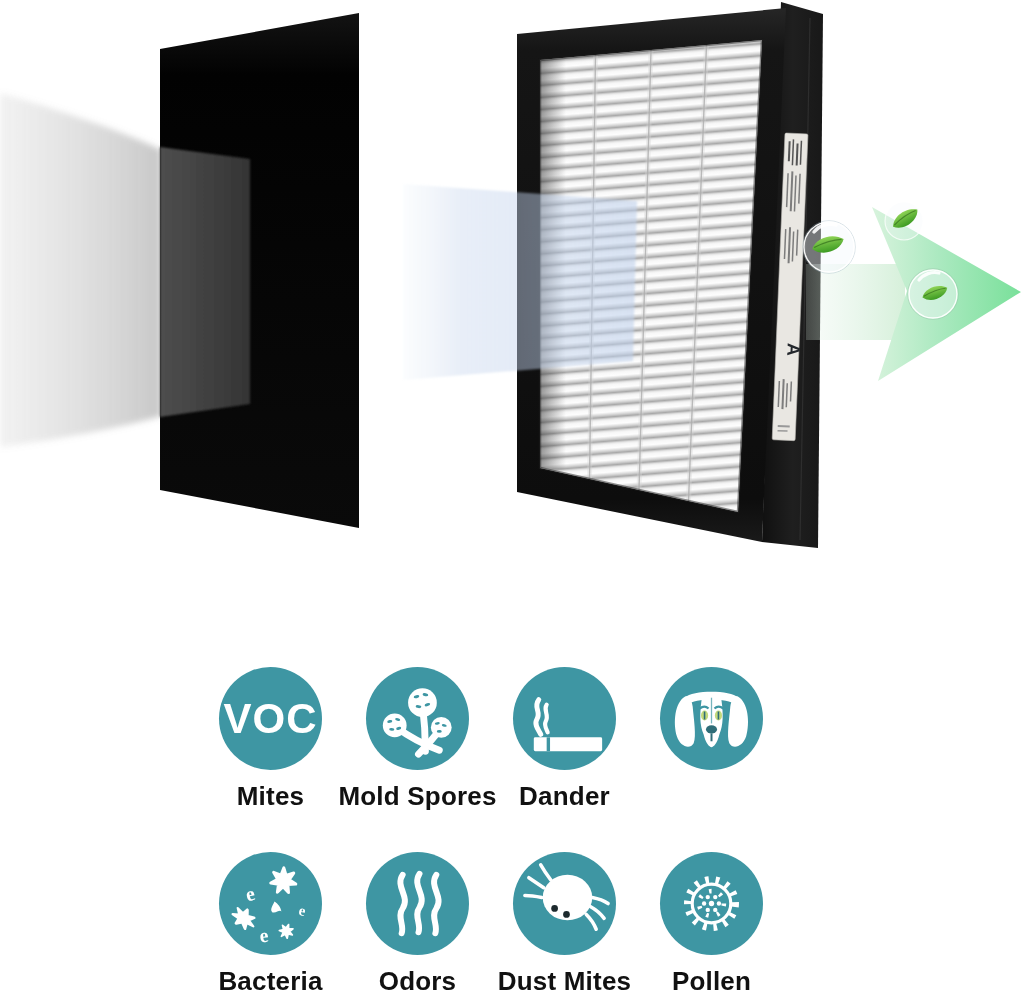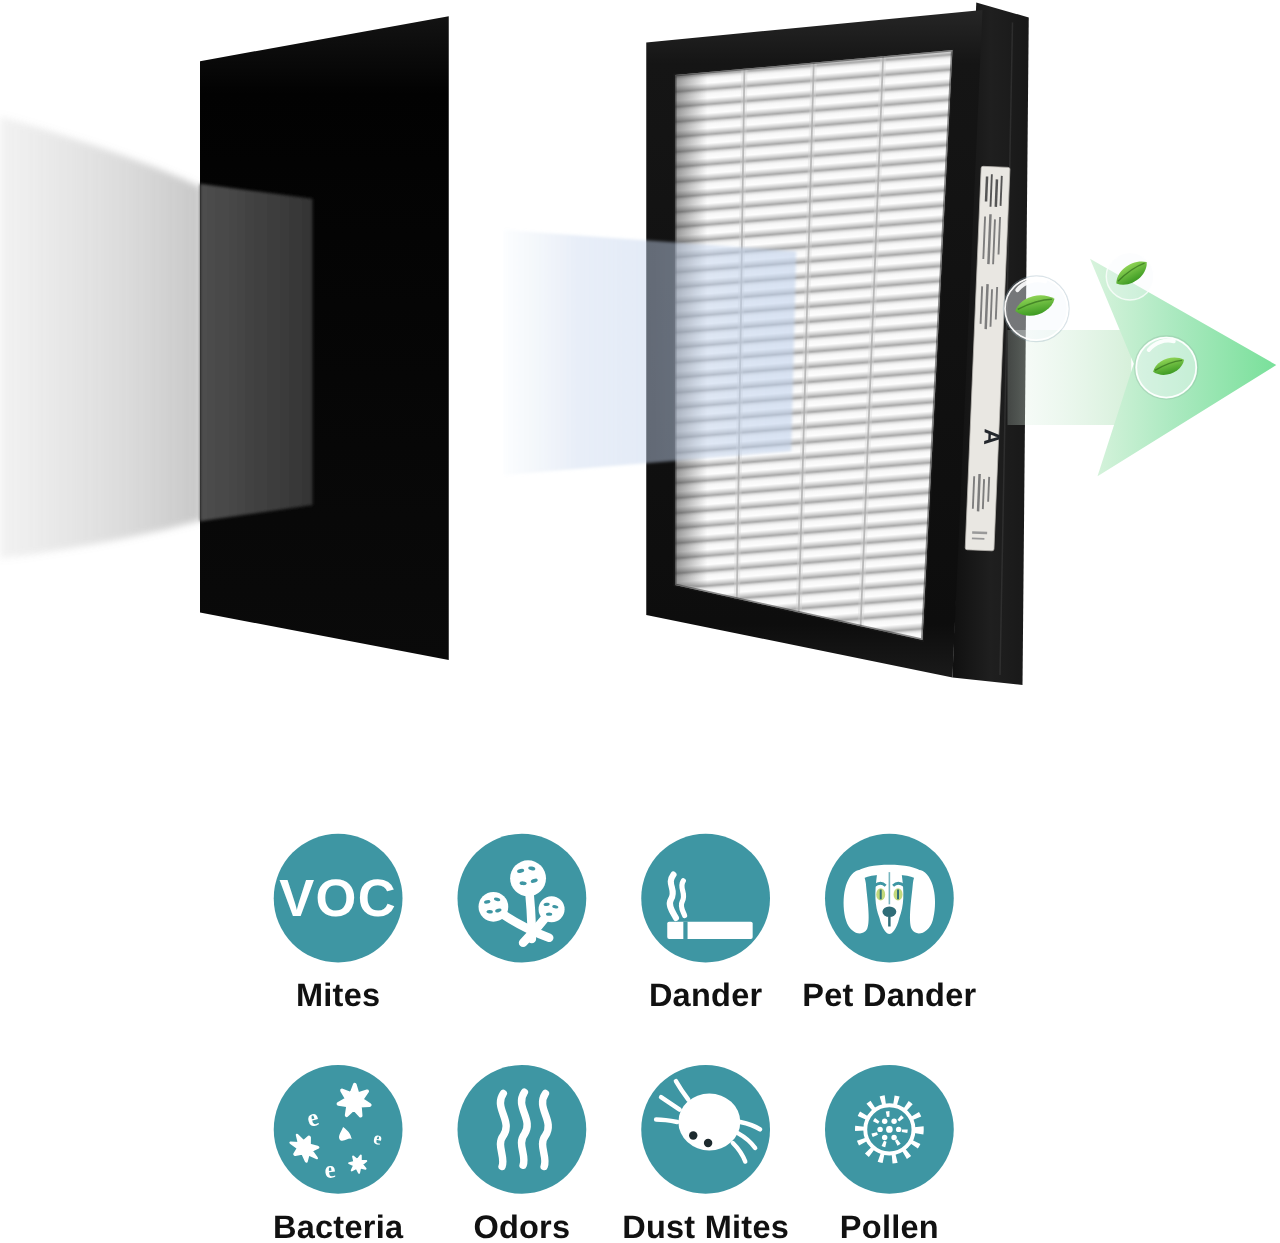--- a/index.html
+++ b/index.html
@@ -210,20 +210,21 @@
               <ellipse cx="24" cy="55" rx="2.6" ry="1.4" transform="rotate(-10 24 55)"></ellipse>
               <ellipse cx="32" cy="53" rx="2.6" ry="1.4" transform="rotate(14 32 53)"></ellipse>
               <ellipse cx="26" cy="63" rx="2.6" ry="1.4" transform="rotate(4 26 63)"></ellipse>
               <ellipse cx="33" cy="62" rx="2.6" ry="1.4" transform="rotate(-16 33 62)"></ellipse>
               <ellipse cx="72" cy="57" rx="2.5" ry="1.3" transform="rotate(-8 72 57)"></ellipse>
               <ellipse cx="79" cy="59" rx="2.5" ry="1.3" transform="rotate(12 79 59)"></ellipse>
               <ellipse cx="74" cy="65" rx="2.5" ry="1.3"></ellipse>
             </g>
           </svg>
         </div>
+        <figcaption class="plabel">Mold Spores</figcaption>
       </figure>
 
       <figure class="pollutant">
         <div class="pbubble" style="background-color: rgb(62, 150, 163);">
           <svg class="glyph" viewBox="0 0 104 104">
             <rect x="21" y="71" width="69" height="14" rx="1.5" fill="#fff"></rect>
             <rect x="34" y="71" width="3.4" height="14" class="teal-fill"></rect>
             <g fill="none" stroke="#fff" stroke-linecap="round">
               <path d="M26,33 C20,41 29,45 24,53 C21,58 26,64 28,68" stroke-width="5"></path>
               <path d="M34,38 C30,44 37,48 33,55 C31,59 34,63 35,66" stroke-width="4.2"></path>
@@ -245,21 +246,20 @@
             <ellipse cx="45" cy="49" rx="3.6" ry="5" fill="#c3d97c"></ellipse>
             <ellipse cx="59" cy="49" rx="3.6" ry="5" fill="#c3d97c"></ellipse>
             <path d="M45,45 L45,53 M59,45 L59,53" stroke="#2f6d78" stroke-width="1.6"></path>
             <path d="M40,42 Q45,38 49,42" class="teal-stroke" fill="none" stroke-width="2.2"></path>
             <path d="M55,42 Q59,38 64,42" class="teal-stroke" fill="none" stroke-width="2.2"></path>
             <ellipse cx="52" cy="63" rx="5.6" ry="4.2" fill="#2f6d78"></ellipse>
             <path d="M52,67 L52,75" stroke="#2f6d78" stroke-width="2"></path>
             <path d="M52,31 L52,57" class="teal-stroke" stroke-width="1.3" opacity="0.7"></path>
           </svg>
         </div>
-        <figcaption class="plabel">Pet Dander</figcaption>
       </figure>
     </div>
 
     <div class="prow row2">
 
       <figure class="pollutant">
         <div class="pbubble" style="background-color: rgb(62, 150, 163);">
           <svg class="glyph" viewBox="0 0 104 104">
             <g fill="#fff" stroke="#fff" stroke-width="3" stroke-linejoin="round">
               <polygon points="13,0 5.4,2.6 8.1,10.2 1.3,5.9 -2.9,12.7 -3.8,4.7 -11.7,5.6 -6,0 -11.7,-5.6 -3.8,-4.7 -2.9,-12.7 1.3,-5.9 8.1,-10.2 5.4,-2.6" transform="translate(65,29) rotate(15)"></polygon>

